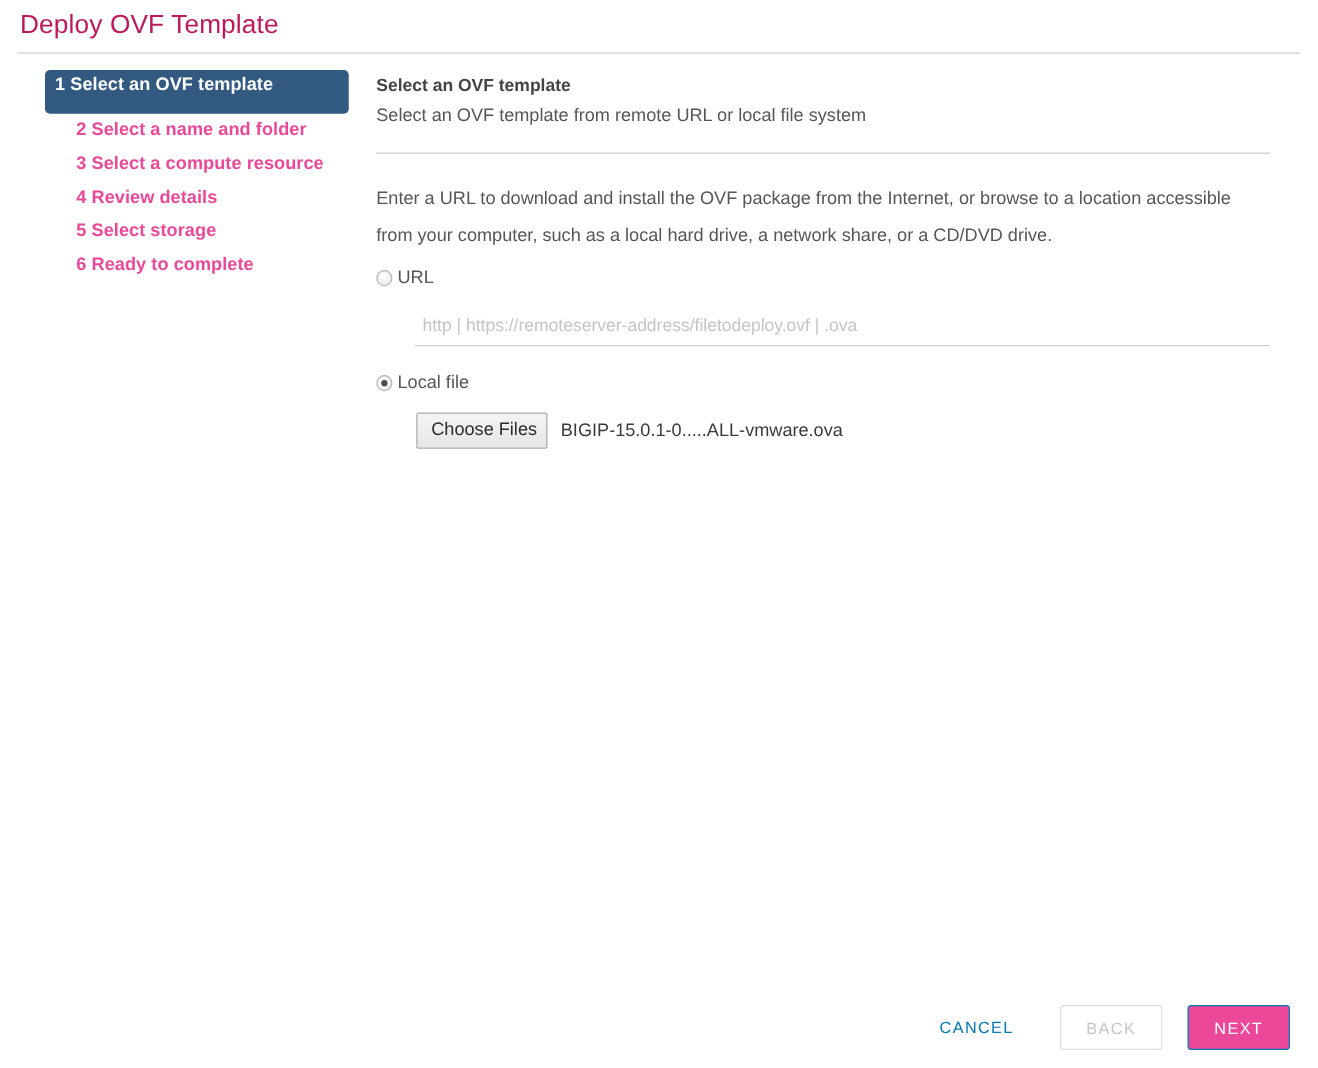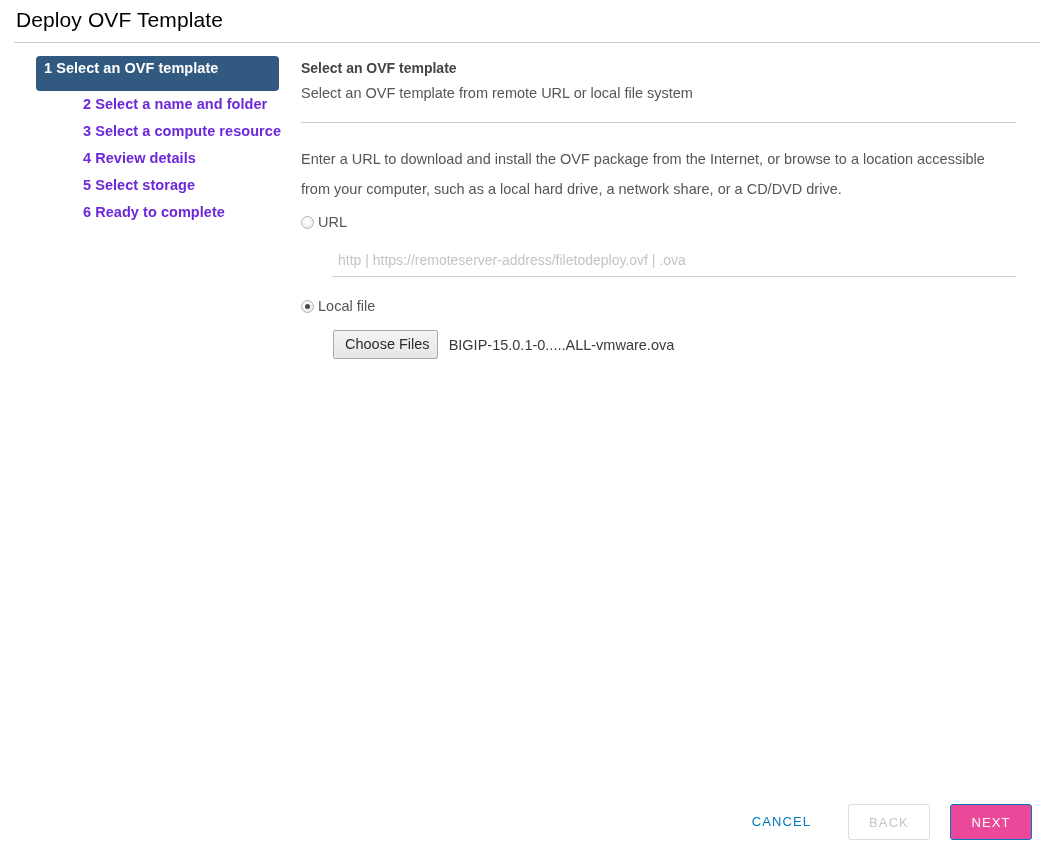--- a/index.html
+++ b/index.html
@@ -18,21 +18,21 @@
     position: relative;
   }
 
   
   .page-title {
     position: absolute;
     left: 16px;
     top: 6px;
     font-size: 21px;
     font-weight: 400;
-    color: #000000;
+    color: #be185d;
     letter-spacing: 0.1px;
     line-height: 28px;
     white-space: nowrap;
   }
   .title-rule {
     position: absolute;
     left: 14px;
     top: 42px;
     width: 1026px;
     height: 1px;
@@ -44,25 +44,24 @@
     position: absolute;
     left: 0px;
     top: 56px;
     width: 290px;
   }
   .step {
     height: 27px;
     line-height: 27px;
     font-size: 14.5px;
     font-weight: bold;
-    color: #6d28d9;
+    color: #ec4899;
     padding-left: 61px;
     white-space: nowrap;
     letter-spacing: 0.05px;
-    margin-left: 22px;
   }
   .step.active {
     color: #ffffff;
     background: #325a80;
     border-radius: 4px;
     margin-left: 36px;
     padding-left: 8px;
     width: 243px;
     height: 35px;
     line-height: 25px;

